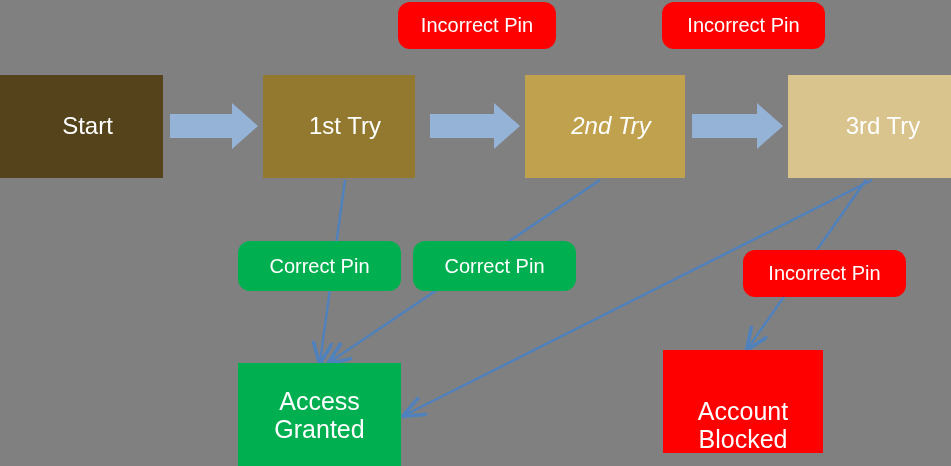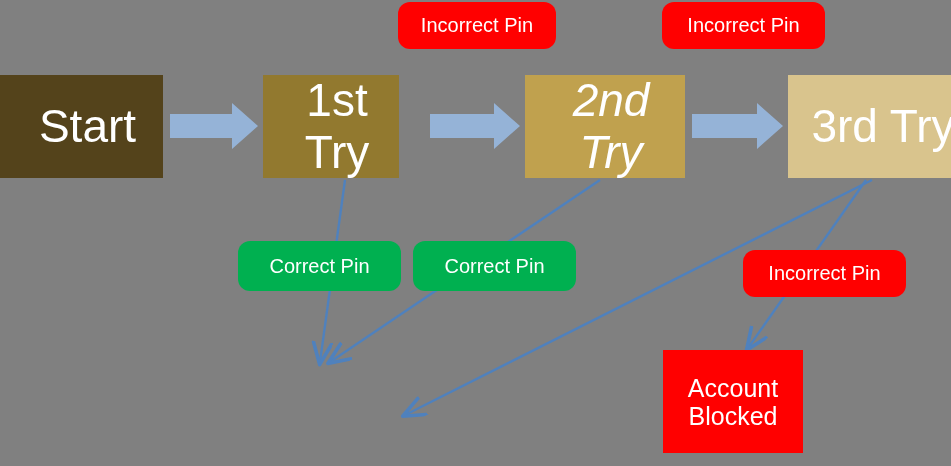--- a/index.html
+++ b/index.html
@@ -13,21 +13,21 @@
   #canvas{position:absolute;left:0;top:0;width:951px;height:466px;}
   .node{
     position:absolute;
     display:flex;align-items:center;justify-content:center;
     text-align:center;
     color:#ffffff;
     line-height:1.12;
     box-sizing:border-box;
     z-index:3;
   }
-  .stage{font-size:46px;padding-left:12px;}
+  .stage{font-size:24px;padding-left:12px;}
   .terminal{font-size:25px;}
   .label{
     position:absolute;
     display:flex;align-items:center;justify-content:center;
     color:#ffffff;font-size:20px;
     box-sizing:border-box;
     z-index:4;
     white-space:nowrap;
     border-radius:12px;
   }
@@ -50,30 +50,34 @@
       </marker>
     </defs>
   <line x1="345" y1="180" x2="320" y2="362" stroke="#4f81bd" stroke-width="2.4" marker-end="url(#ah)"></line>
       <line x1="600" y1="180" x2="330" y2="362" stroke="#4f81bd" stroke-width="2.4" marker-end="url(#ah)"></line>
       <line x1="872" y1="180" x2="405" y2="415" stroke="#4f81bd" stroke-width="2.4" marker-end="url(#ah)"></line>
       <line x1="866" y1="180" x2="748" y2="348" stroke="#4f81bd" stroke-width="2.4" marker-end="url(#ah)"></line>
     </svg>
 <div class="node stage" style="left: 0px; top: 75px; width: 163px; height: 103px; background: rgb(84, 67, 27);">
       <span style="white-space: pre-line;">Start</span>
     </div>
-    <div class="node stage" style="left: 263px; top: 75px; width: 136px; height: 103px; background: rgb(146, 121, 47);">
+    <div class="node stage" style="left: 263px; top: 75px; width: 152px; height: 103px; background: rgb(146, 121, 47);">
       <span style="white-space: pre-line;">1st Try</span>
     </div>
     <div class="node stage" style="left: 525px; top: 75px; width: 160px; height: 103px; background: rgb(192, 161, 78); font-style: italic;">
       <span style="white-space: pre-line;">2nd Try</span>
     </div>
     <div class="node stage" style="left: 788px; top: 75px; width: 178px; height: 103px; background: rgb(217, 196, 141);">
       <span style="white-space: pre-line;">3rd Try</span>
     </div>
-    <div class="node terminal" style="left: 663px; top: 350px; width: 140px; height: 103px; background: rgb(255, 0, 0);">
+    <div class="node terminal" style="left: 238px; top: 363px; width: 163px; height: 103px; background: rgb(0, 176, 80);">
+      <span style="white-space: pre-line;">Access
+Granted</span>
+    </div>
+    <div class="node terminal" style="left: 663px; top: 350px; width: 160px; height: 103px; background: rgb(255, 0, 0); align-items: flex-end;">
       <span style="white-space: pre-line;">Account
 Blocked</span>
     </div>
     <div class="label" style="left: 398px; top: 2px; width: 158px; height: 47px; background: rgb(255, 0, 0);">
       <span>Incorrect Pin</span>
     </div>
     <div class="label" style="left: 662px; top: 2px; width: 163px; height: 47px; background: rgb(255, 0, 0);">
       <span>Incorrect Pin</span>
     </div>
     <div class="label" style="left: 238px; top: 241px; width: 163px; height: 50px; background: rgb(0, 176, 80);">

